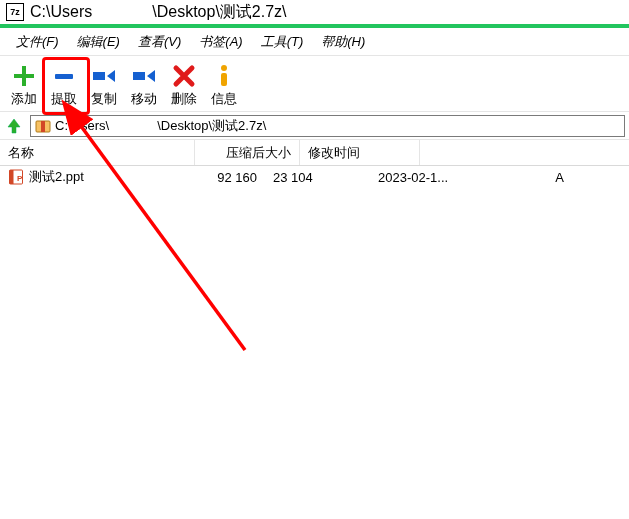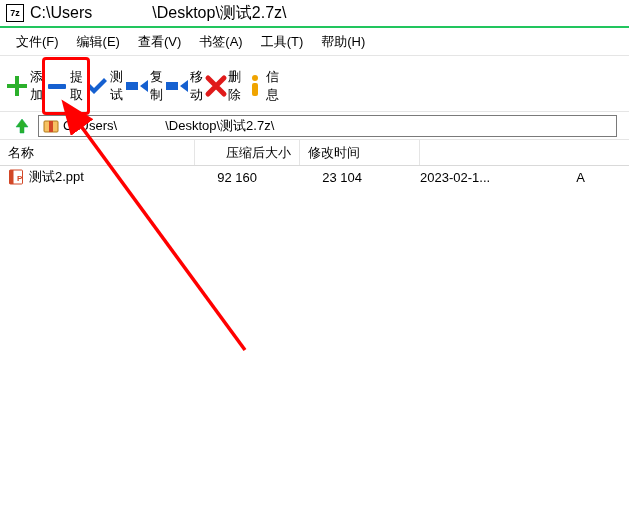--- a/index.html
+++ b/index.html
@@ -11,21 +11,21 @@
     background: #fff;
     width: 629px;
     height: 519px;
     overflow: hidden;
     position: relative;
   }
   
   .titlebar {
     height: 28px;
     background: #fff;
-    border-bottom: 2px solid #22c55e;
+    border-bottom: 4px solid #22c55e;
     display: flex;
     align-items: center;
     padding: 0 6px;
     gap: 6px;
   }
   .app-icon {
     width: 18px; height: 18px;
     border: 1.5px solid #000;
     display: flex; align-items: center; justify-content: center;
     font-size: 9px; font-weight: bold;
@@ -40,35 +40,36 @@
     height: 28px;
     display: flex;
     align-items: center;
     gap: 2px;
     padding: 0 8px;
     border-bottom: 1px solid #e5e5e5;
   }
   .menuitem {
     padding: 3px 8px;
     cursor: default;
+    font-style: italic;
   }
   
   .toolbar {
     height: 56px;
     display: flex;
     align-items: flex-start;
     padding: 4px 4px 0 4px;
     border-bottom: 1px solid #e5e5e5;
     position: relative;
   }
   .tb-btn {
     width: 40px;
     height: 50px;
     display: flex;
-    flex-direction: row;
+    flex-direction: column;
     align-items: center;
     justify-content: flex-start;
     padding-top: 2px;
     cursor: default;
   }
   .tb-icon {
     width: 28px; height: 28px;
     display: flex; align-items:center; justify-content:center;
   }
   .tb-label { font-size: 13px; margin-top: 0px; }
@@ -76,21 +77,21 @@
     position: absolute;
     border: 3px solid #ff0000;
     border-radius: 4px;
     pointer-events: none;
   }
   
   .addrbar {
     height: 28px;
     display: flex;
     align-items: center;
-    padding: 2px 12px;
+    padding: 2px 4px;
     gap: 6px;
     border-bottom: 1px solid #e5e5e5;
   }
   .addr-up {
     width: 20px; height: 20px;
     display:flex; align-items:center; justify-content:center;
     cursor: default;
   }
   .addr-field {
     flex: 1;
@@ -132,22 +133,22 @@
   .filelist { }
   .row {
     height: 22px;
     display:flex;
     align-items:center;
     font-size: 13px;
   }
   .row > div { padding: 0 8px; }
   .cell-name { width: 175px; display:flex; align-items:center; gap:5px;}
   .cell-size { width: 90px; text-align:right; }
-  .cell-packed { width: 105px; text-align:right; }
-  .cell-mtime { width: 120px; margin-left: 42px; }
+  .cell-packed { width: 105px; }
+  .cell-mtime { width: 120px; }
   .cell-attr { flex:1; text-align:center; }
   .file-icon {
     width:16px; height:16px; display:flex;align-items:center;justify-content:center;
   }
   
   .arrow-svg {
     position:absolute; left:0; top:0; width:629px; height:519px;
     pointer-events:none;
   }
 </style>
@@ -179,28 +180,20 @@
     </div>
     <div class="tb-label">添加</div>
   </div>
   <div class="tb-btn">
     <div class="tb-icon">
       <svg width="26" height="26" viewBox="0 0 26 26">
           <rect x="4" y="11" width="18" height="5" rx="1" fill="#1560d0"></rect>
         </svg>
     </div>
     <div class="tb-label">提取</div>
-  </div>
-  <div class="tb-btn">
-    <div class="tb-icon">
-      <svg width="26" height="26" viewBox="0 0 26 26">
-          <path d="M3 14l7 7L23 8l-3-3-10 10-4-4z" fill="#1560d0"></path>
-        </svg>
-    </div>
-    <div class="tb-label">测试</div>
   </div>
   <div class="tb-btn">
     <div class="tb-icon">
       <svg width="26" height="26" viewBox="0 0 26 26">
           <path d="M2 9h12v8H2zM16 13l8-6v12z" fill="#1560d0"></path>
         </svg>
     </div>
     <div class="tb-label">复制</div>
   </div>
   <div class="tb-btn">

